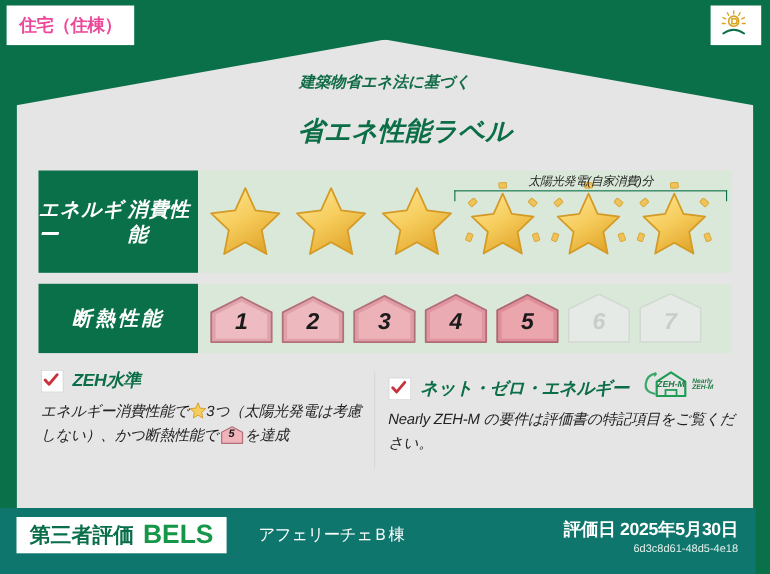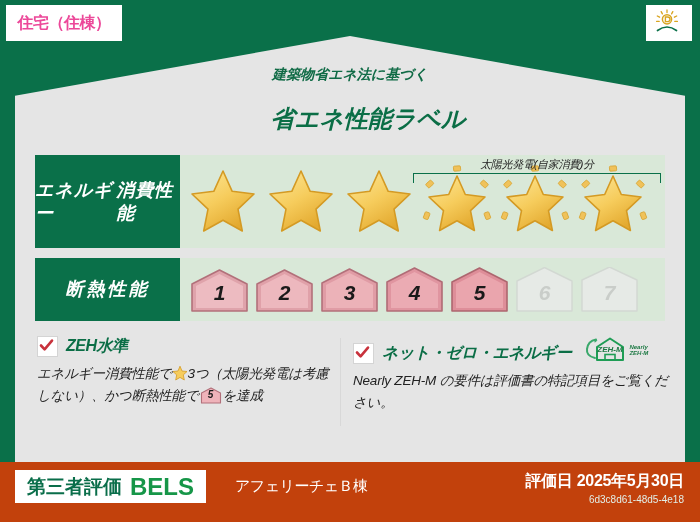--- a/index.html
+++ b/index.html
@@ -160,22 +160,22 @@
   .inline-grade svg { position:absolute; inset:0; width:100%; height:100%; }
   .inline-grade span {
     position:absolute; inset:0; z-index:2;
     display:flex; align-items:flex-end; justify-content:center;
     font-size:10px; font-weight:bold; color:#1a1a1a; padding-bottom:1px;
   }
   .zehm-logo { display:inline-flex; align-items:center; gap:2px; margin-left:4px; }
 
   
   .footer {
-    position:absolute; left:0; right:0; bottom:0; height:60px;
-    background:#c2410c;
+    position:absolute; left:0; right:13px; bottom:0; height:60px;
+    background:#0f766e;
   }
   .bels {
     position:absolute; left:15px; top:8px;
     height:33px; padding:0 12px;
     background:#ffffff;
     display:flex; align-items:center; gap:8px;
   }
   .bels .jp { color:#0a6e4a; font-size:19px; font-weight:bold; letter-spacing:0px; }
   .bels .en { color:#169648; font-size:24px; font-weight:bold; letter-spacing:0px; }
   .bldg-name {

